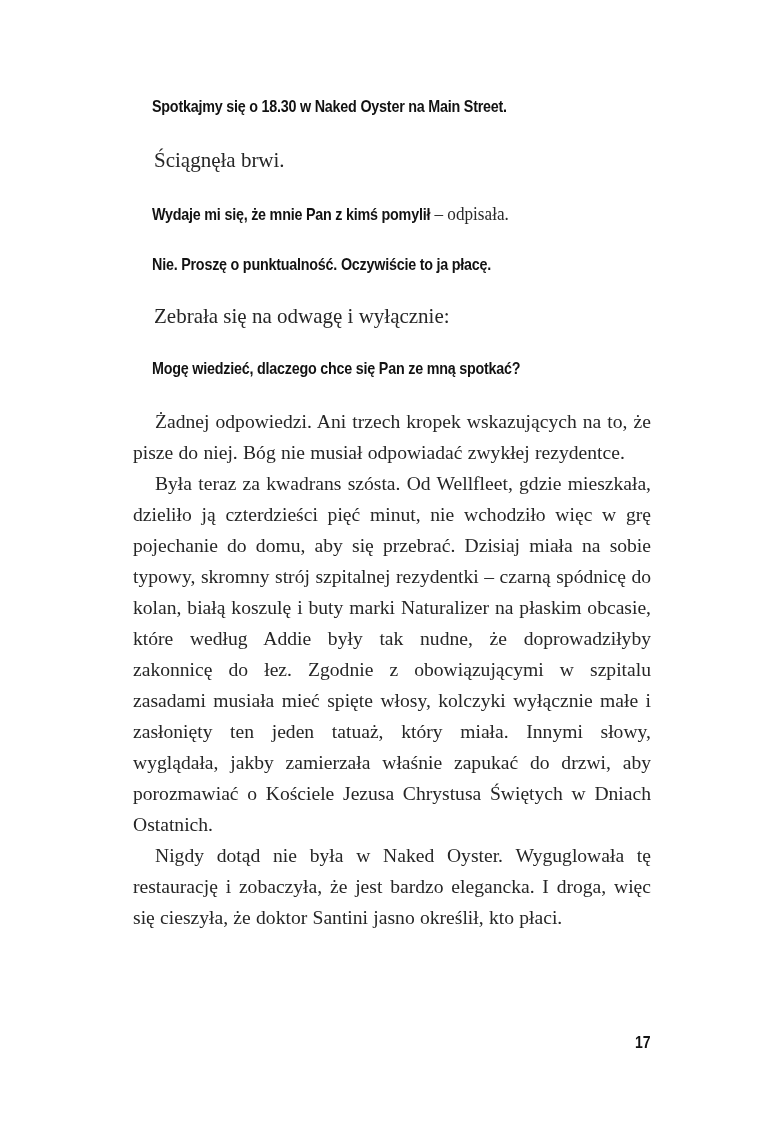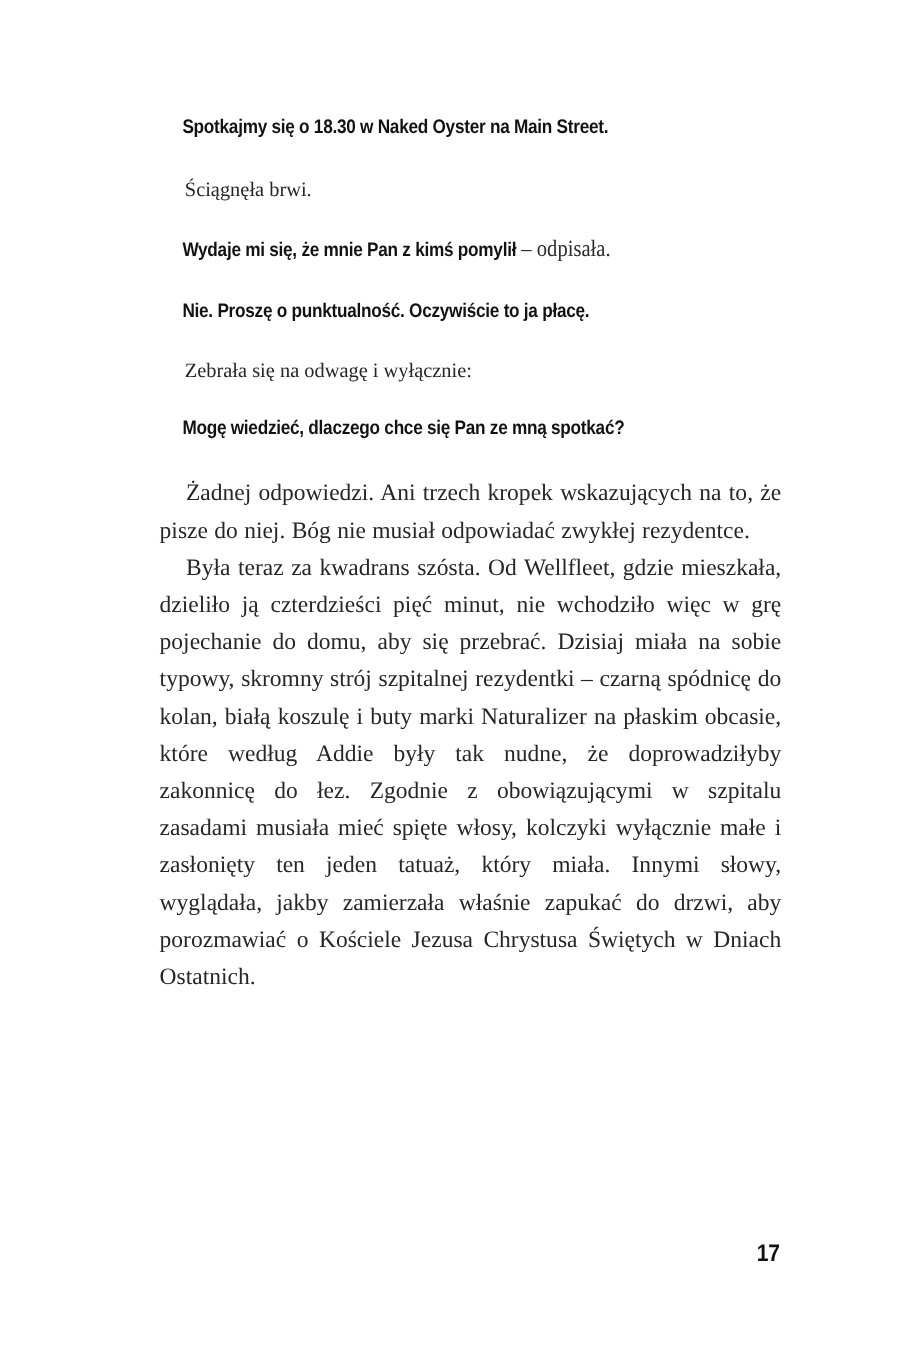--- a/index.html
+++ b/index.html
@@ -51,21 +51,21 @@
     font-family: "Liberation Serif", "DejaVu Serif", serif;
     font-weight: normal;
     font-size: 19.5px;
     letter-spacing: 0;
     color: #2a2a2a;
   }
 
   
   .narr-line {
     font-family: "Liberation Serif", "DejaVu Serif", serif;
-    font-size: 17px;
+    font-size: 21px;
     line-height: 1.3;
     margin: 0 0 0 21px;
     color: #262626;
     white-space: nowrap;
   }
 
   
   .body-p {
     font-family: Liberation Serif, serif;
     font-size: 19.6px;
@@ -88,21 +88,21 @@
   .gap-6 { height: 26px; }
 
   .folio {
     position: absolute;
     left: 0;
     top: 1034px;
     width: 650px;
     text-align: right;
     font-family: "Liberation Sans Narrow", "Liberation Sans", "DejaVu Sans", sans-serif;
     font-weight: bold;
-    font-size: 20px;
+    font-size: 16px;
     letter-spacing: -0.3px;
     color: #121212;
   }
   .folio span { display: inline-block; transform: scaleX(0.88); transform-origin: right center; }
 </style>
 </head>
 <body>
 
 <div class="page">
 
@@ -137,20 +137,21 @@
     <p class="sms">
       <span>Mogę wiedzieć, dlaczego chce się Pan ze mną spotkać?</span><span class="tail"></span>
     </p>
 
     <div class="gap-6"></div>
 
     <p class="body-p">Żadnej odpowiedzi. Ani trzech kropek wskazujących na to, że pisze do niej. Bóg nie musiał odpowiadać zwykłej rezydentce.</p>
 
     <p class="body-p">Była teraz za kwadrans szósta. Od Wellfleet, gdzie mieszkała, dzieliło ją czterdzieści pięć minut, nie wchodziło więc w grę pojechanie do domu, aby się przebrać. Dzisiaj miała na sobie typowy, skromny strój szpitalnej rezydentki – czarną spódnicę do kolan, białą koszulę i buty marki Naturalizer na płaskim obcasie, które według Addie były tak nudne, że doprowadziłyby zakonnicę do łez. Zgodnie z obowiązującymi w szpitalu zasadami musiała mieć spięte włosy, kolczyki wyłącznie małe i zasłonięty ten jeden tatuaż, który miała. Innymi słowy, wyglądała, jakby zamierzała właśnie zapukać do drzwi, aby porozmawiać o Kościele Jezusa Chrystusa Świętych w Dniach Ostatnich.</p>
 
+    <p class="body-p">Nigdy dotąd nie była w Naked Oyster. Wyguglowała tę restaurację i zobaczyła, że jest bardzo elegancka. I droga, więc się cieszyła, że doktor Santini jasno określił, kto płaci.</p>
 
   </div>
 
   <div class="folio">
     <span>17</span>
   </div>
 
 </div>
 
 </body></html>

